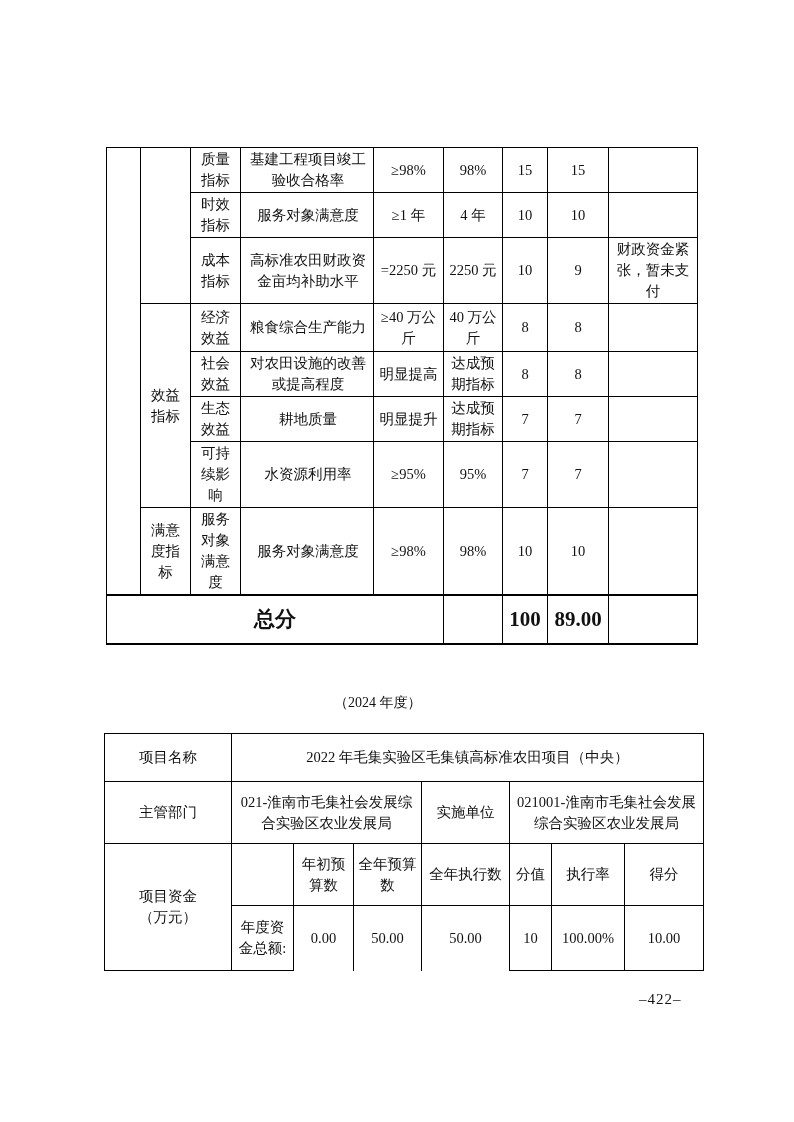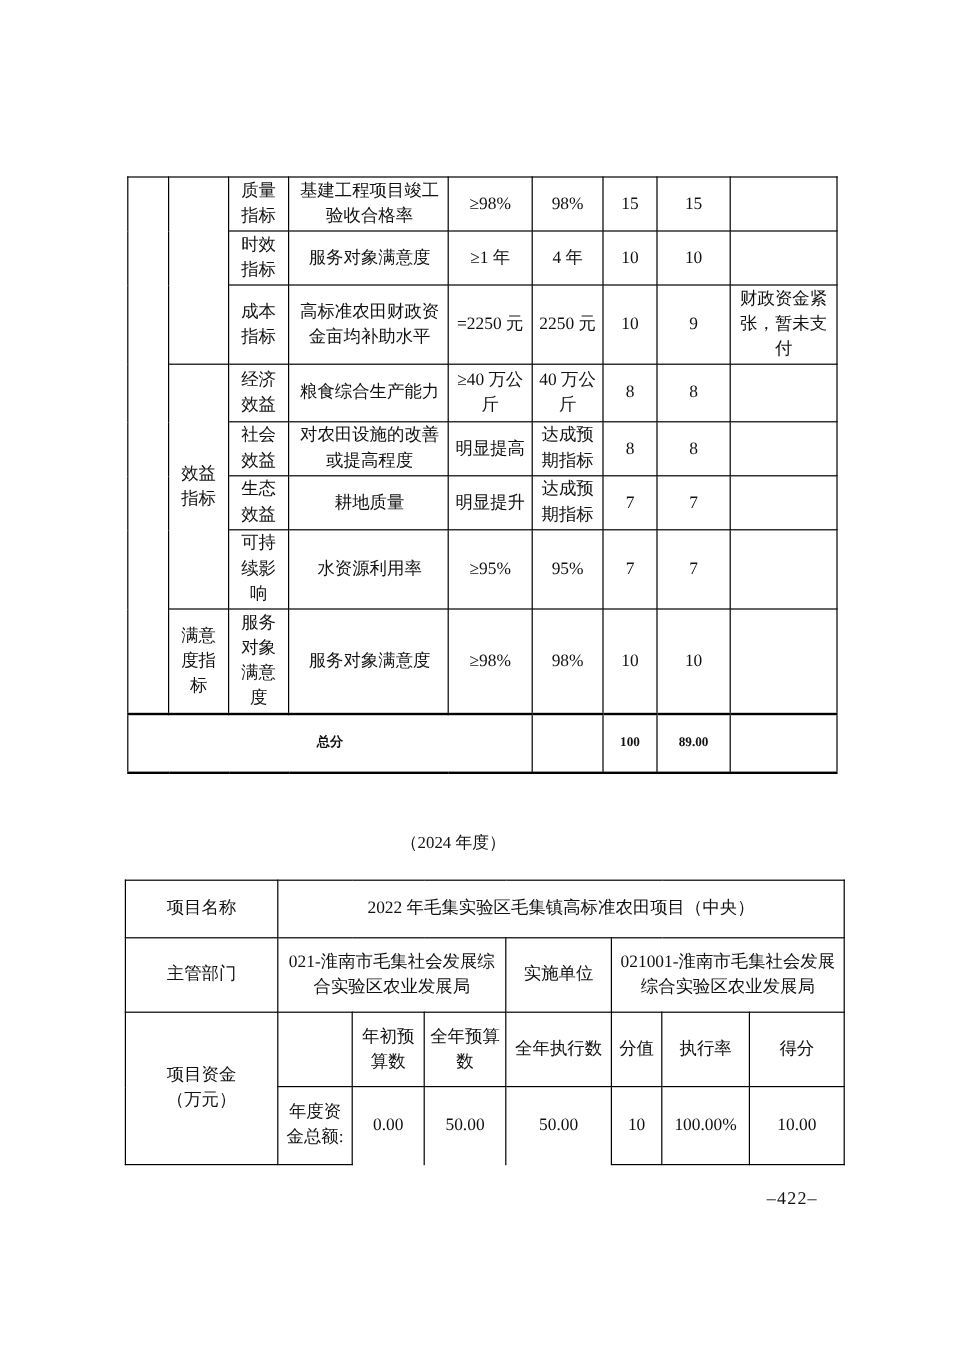--- a/index.html
+++ b/index.html
@@ -42,21 +42,21 @@
   .t1 td.ln {
     text-align: center;
     padding-left: 6px;
     padding-right: 4px;
   }
   .t1 tr.total td {
     border-top: 2px solid #000000;
   }
   .t1 .bold {
     font-weight: bold;
-    font-size: 11px;
+    font-size: 21px;
     border-radius: 17px;
   }
   
   .doc-title {
     position: absolute;
     left: 347px;
     top: 662px;
     font-size: 21px;
     font-weight: bold;
     letter-spacing: 0.5px;

